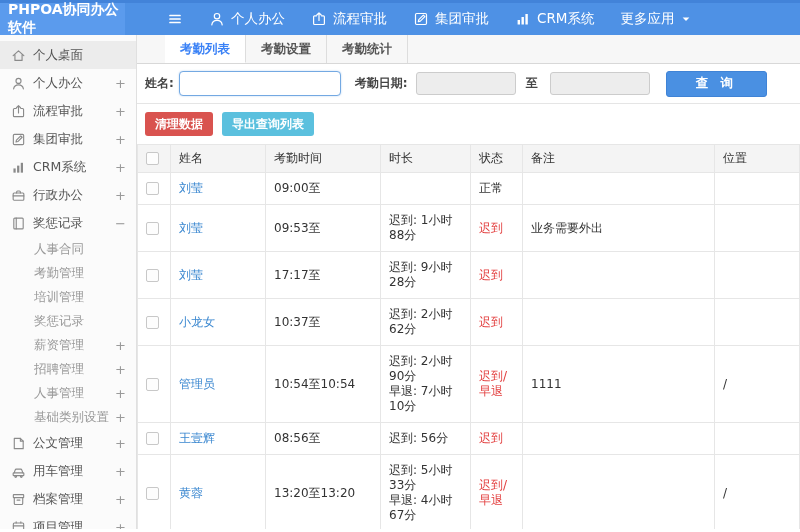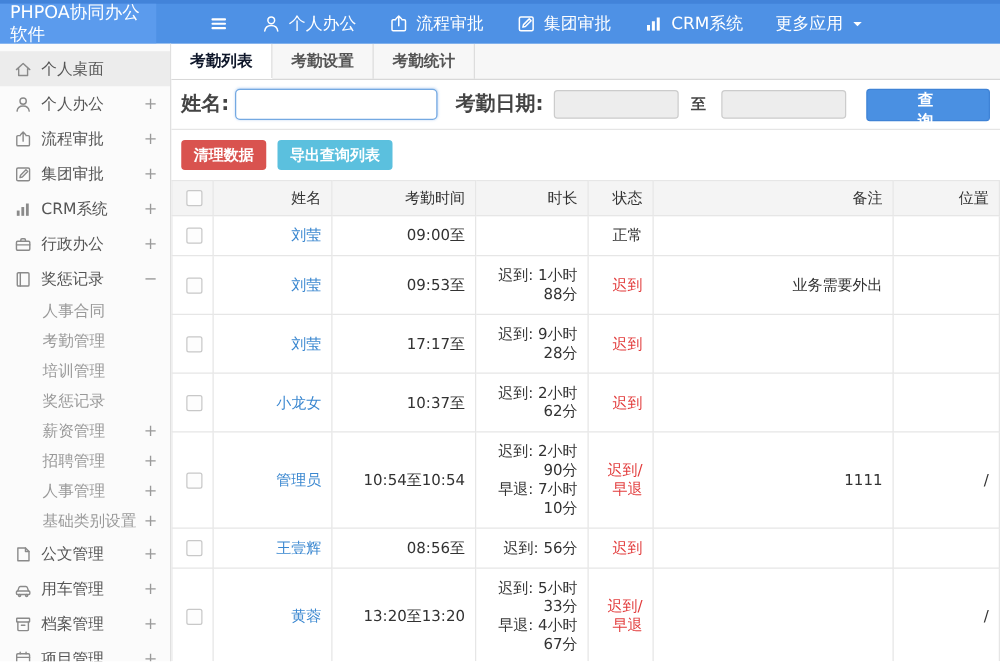--- a/index.html
+++ b/index.html
@@ -1,62 +1,62 @@
 <!DOCTYPE html>
 <html><head>
 <meta charset="utf-8">
 <style>
   * { box-sizing: border-box; margin: 0; padding: 0; }
   html,body { width:800px; height:532px; overflow:hidden; }
   body { font-family:"DejaVu Sans", sans-serif; background:#fff; color:#333; font-size:12px; }
 
   
   .header { height:35px; background:#4e91e5; border-top:3px solid #4283d9; display:flex; align-items:stretch; }
-  .logo { width:125px; background:#5b9bed; color:#fff; font-weight:normal; font-size:14px; display:flex; align-items:center; padding-left:8px; flex:none; letter-spacing:0; }
+  .logo { width:125px; background:#5b9bed; color:#fff; font-weight:bold; font-size:14px; display:flex; align-items:center; padding-left:8px; flex:none; letter-spacing:0; }
   .menu-toggle { margin-left:42px; display:flex; align-items:center; color:#fff; cursor:pointer; }
   .hnav { display:flex; align-items:center; }
   .nav-item { display:flex; align-items:center; gap:6px; color:#fff; font-size:13.5px; margin-left:26px; cursor:pointer; white-space:nowrap; }
   .icon { display:inline-flex; align-items:center; justify-content:center; }
   .icon svg { display:block; }
 
   
   .layout { display:flex; height:494px; }
   .sidebar { width:137px; flex:none; background:#fbfbfb; border-right:1px solid #e0e0e0; padding-top:6px; overflow:hidden; }
   .side-item { height:28px; display:flex; align-items:center; padding:0 10px 0 11px; color:#555; font-size:12.5px; cursor:pointer; }
   .side-item.active { background:#ececec; }
   .side-item .icon { color:#8a8a8a; margin-right:7px; }
   .side-item.sub { height:24px; padding-left:34px; color:#999; }
   .expand { margin-left:auto; color:#9a9a9a; font-size:13px; line-height:1; }
 
   .content { flex:1; display:flex; flex-direction:column; overflow:hidden; }
 
   
   .tabs { height:29px; background:#f7f7f7; border-bottom:1px solid #d8d8d8; display:flex; flex:none; }
   .tab { padding:0 15px; line-height:28px; font-size:12.5px; font-weight:bold; color:#555; border-right:1px solid #ddd; cursor:pointer; }
-  .tab.active { background:#fff; color:#0f172a; border-bottom:1px solid #fff; }
+  .tab.active { background:#fff; color:#3b82f6; border-bottom:1px solid #fff;margin-left:28px; }
 
   
   .filter-row { height:40px; flex:none; display:flex; align-items:center; padding:0 8px; border-bottom:1px solid #e5e5e5; }
-  .filter-row label { font-weight:bold; color:#444; font-size:16px; white-space:nowrap; }
+  .filter-row label { font-weight:bold; color:#444; font-size:12px; white-space:nowrap; }
   .name-input { width:162px; height:25px; margin-left:5px; border:1px solid #74a9e2; border-radius:4px; outline:none; padding:0 6px; font-size:12px; box-shadow:0 0 2px rgba(82,148,226,.4); }
   .date-label { margin-left:14px; }
   .date-input { width:100px; height:23px; margin-left:8px; background:#ededed; border:1px solid #ccc; border-radius:3px; padding:0 6px; font-size:12px; color:#666; }
   .range-sep { margin:0 4px 0 10px; color:#444; font-weight:bold; }
   .search-btn { margin-left:16px; height:26px; padding:0 29px; background:#4a90e2; border:1px solid #3f83d6; border-radius:3px; color:#fff; font-weight:bold; font-size:12.5px; letter-spacing:4px; cursor:pointer; font-family:inherit; }
 
   
   .actions-row { flex:none; padding:8px; display:flex; gap:9px; }
   .btn { height:24px; padding:0 10px; border:none; border-radius:3px; color:#fff; font-weight:bold; font-size:12px; cursor:pointer; font-family:inherit; }
   .btn-danger { background:#d9534f; }
   .btn-info { background:#5bc0de; }
 
   
   .table-wrap { flex:1; overflow:hidden; }
   table { width:100%; border-collapse:collapse; font-size:12px; table-layout:fixed; }
-  th, td { border:1px solid #e6e6e6; text-align:right; vertical-align:middle;margin-top:20px; }
+  th, td { border:1px solid #e6e6e6; text-align:left; vertical-align:middle;margin-top:20px; }
   th { background:#f4f4f4; padding:6px 8px; font-weight:normal; color:#333; line-height:15px; }
   td { padding:8px; line-height:15px; }
   td.c-name { color:#3a87d0; cursor:pointer; }
   td.c-duration { white-space:pre-line; }
   td.c-status.late { color:#e23c3c; }
   .cb { display:inline-block; width:13px; height:13px; background:#fdfdfd; border:1px solid #c8c8c8; border-radius:2px; vertical-align:middle; cursor:pointer; }
 </style>
 </head>
 <body>
 

